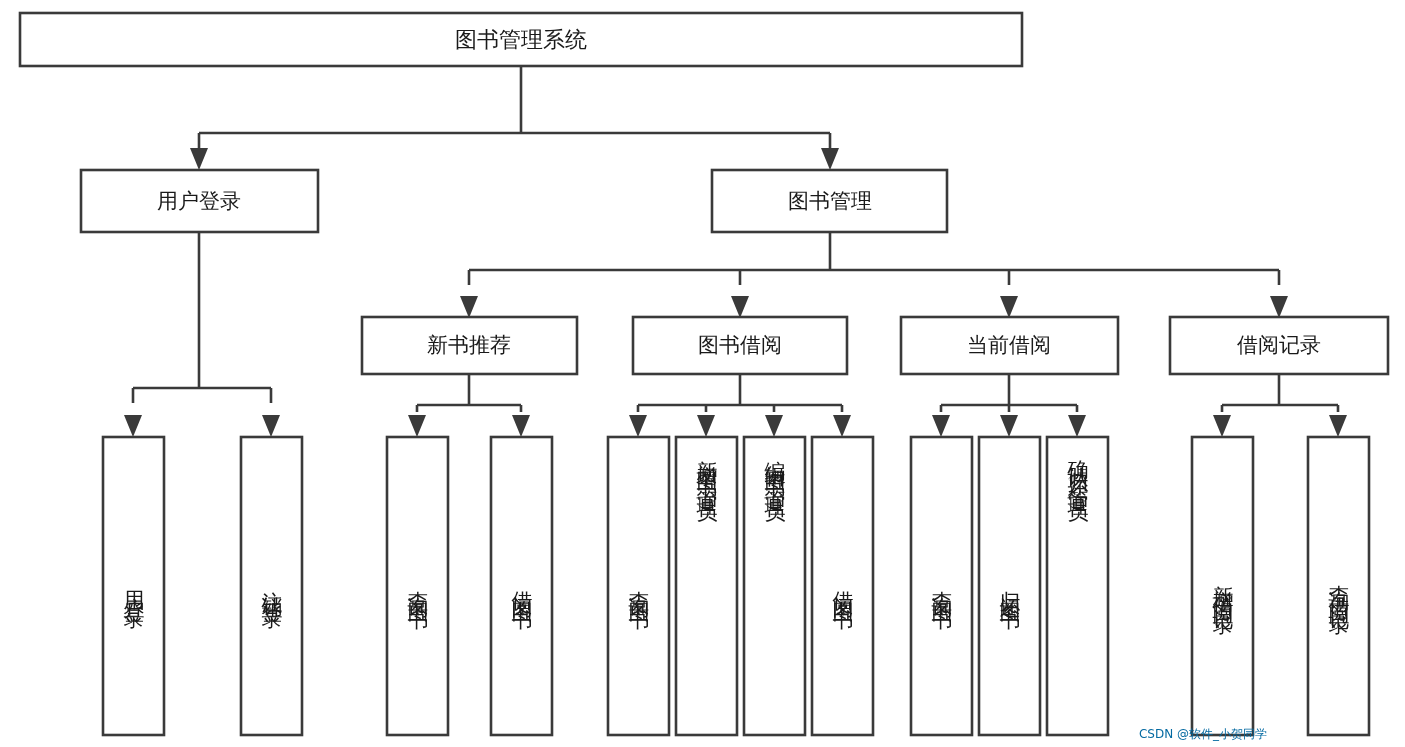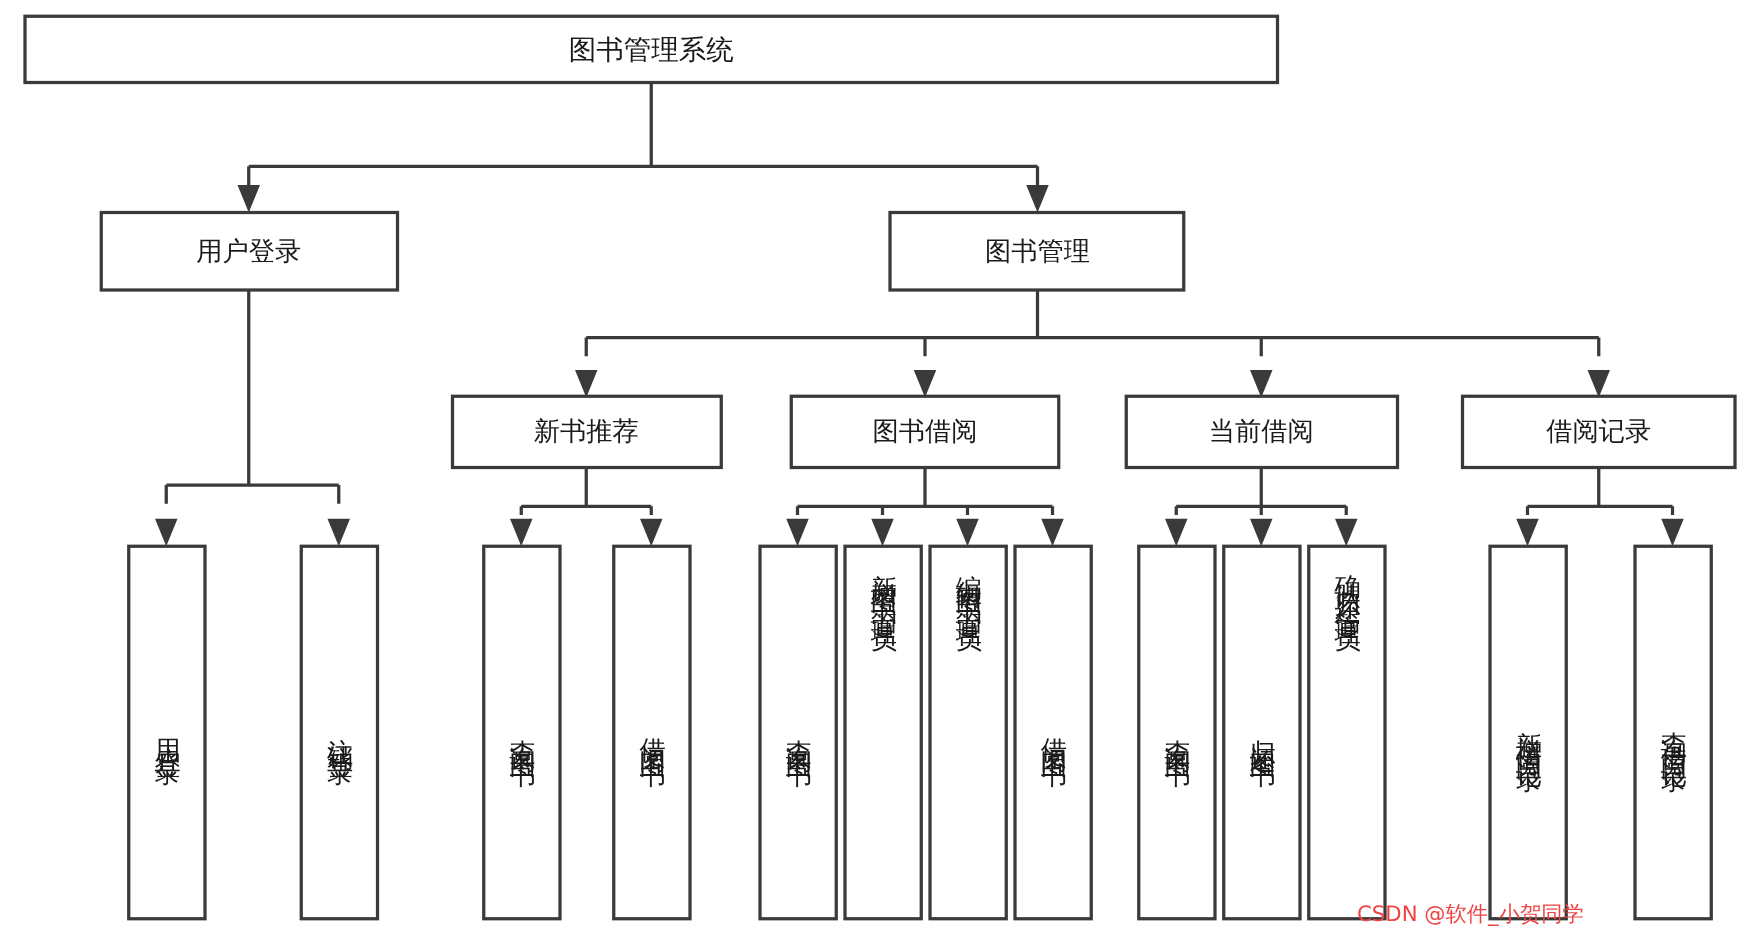--- a/index.html
+++ b/index.html
@@ -48,22 +48,22 @@
     dominant-baseline: middle;
   }
   .node-label-root {
     font-size: 22px;
   }
   .watermark {
     position: absolute;
     right: 8px;
     bottom: 4px;
     font-family: "DejaVu Sans", "Liberation Sans", sans-serif;
-    font-size: 17px;
-    color: #ef4444;
+    font-size: 12px;
+    color: #0369a1;
     white-space: nowrap;
     user-select: none;
   }
 </style>
 </head>
 <body>
 
 <div id="diagram-root">
   <svg class="diagram" viewBox="0 0 1405 747" xmlns="http://www.w3.org/2000/svg">
 

